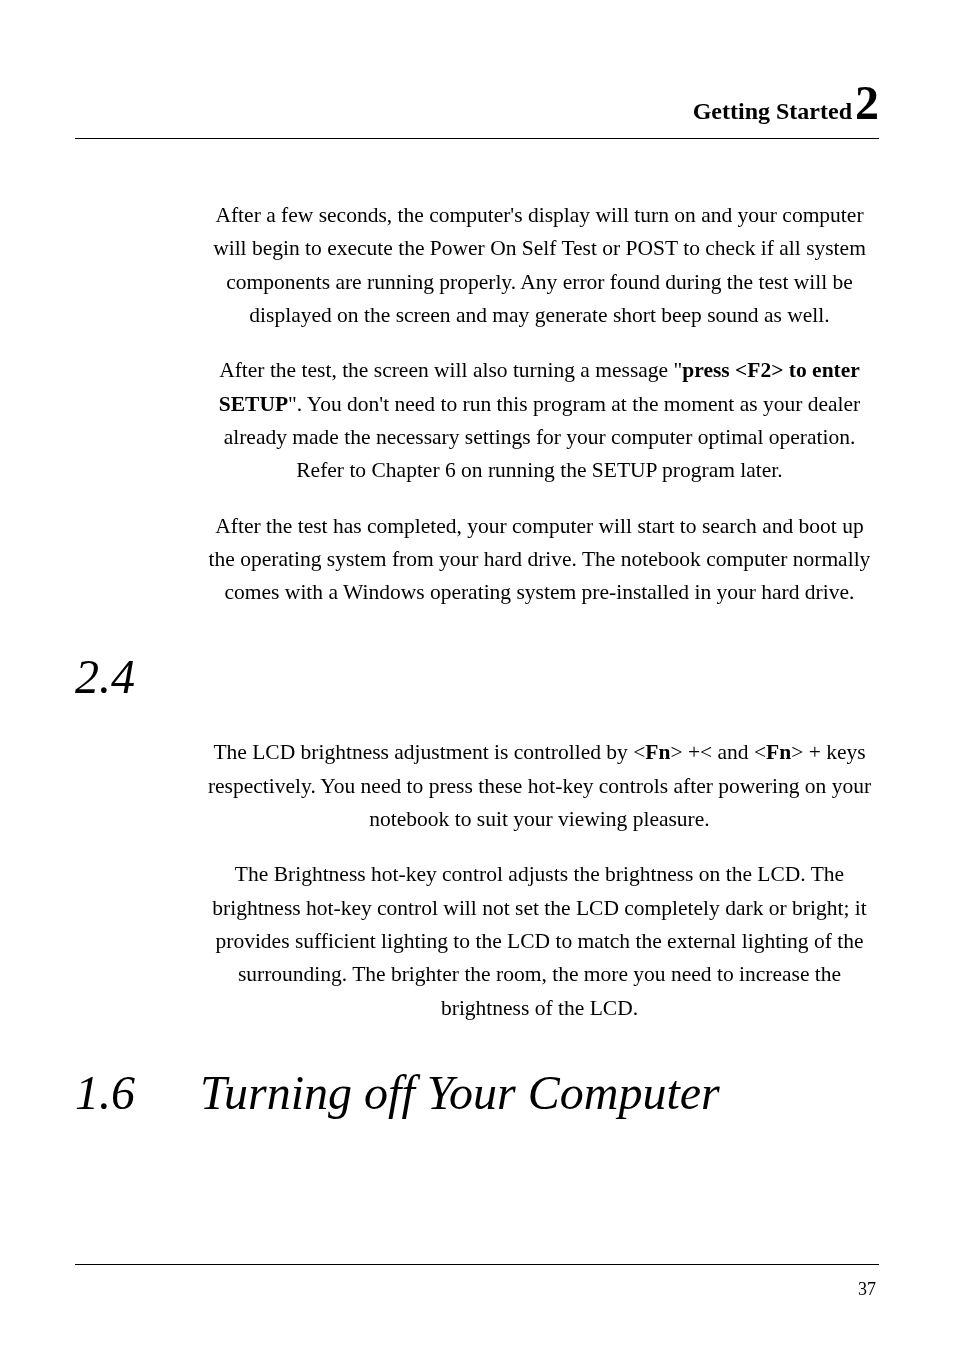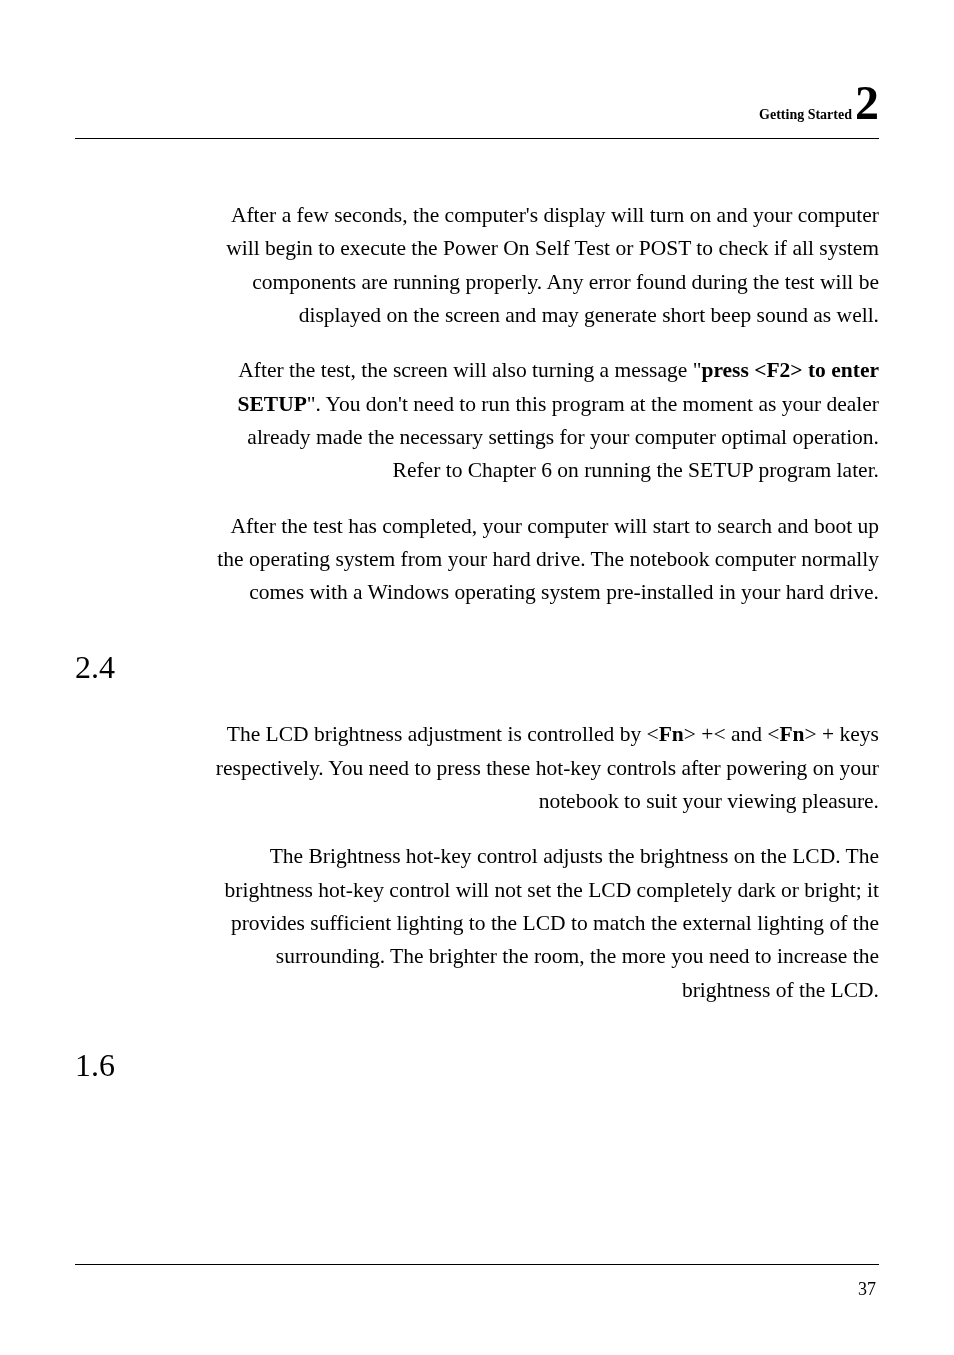--- a/index.html
+++ b/index.html
@@ -18,21 +18,21 @@
     .page {
       padding: 75px 75px 50px 75px;
       height: 100%;
       position: relative;
     }
     .header-section {
       text-align: right;
       margin-bottom: 8px;
     }
     .header-text {
-      font-size: 14px;
+      font-size: 24px;
       font-weight: bold;
       vertical-align: baseline;
       font-family: Liberation Serif, serif;
     }
     .header-number {
       font-size: 48px;
       font-weight: bold;
       vertical-align: baseline;
       margin-left: 3px;
     }
@@ -42,29 +42,30 @@
       margin-bottom: 60px;
     }
     .body-text {
       margin-left: 125px;
       margin-right: 0px;
     }
     .paragraph {
       font-size: 21.5px;
       line-height: 1.55;
       margin-bottom: 22px;
-      text-align: right;
+      text-align: center;
     }
     .section-heading {
-      font-size: 32px;
+      font-size: 48px;
       font-weight: normal;
       margin-top: 40px;
       margin-bottom: 32px;
       display: flex;
       align-items: flex-start;
+      font-style: italic;
     }
     .section-number {
       width: 125px;
       flex-shrink: 0;
     }
     .section-title {
       flex: 1;
     }
     .bold {
       font-weight: bold;
@@ -111,18 +112,19 @@
   <div class="body-text">
     <p class="paragraph">
       <span>The LCD brightness adjustment is controlled by &lt;</span><span class="bold">Fn</span><span>&gt; +&lt;       and &lt;</span><span class="bold">Fn</span><span>&gt; +        keys respectively. You need to press these hot-key controls after powering on your notebook to suit your viewing pleasure.</span>
     </p>
 
     <p class="paragraph">The Brightness hot-key control adjusts the brightness on the LCD. The brightness hot-key control will not set the LCD completely dark or bright; it provides sufficient lighting to the LCD to match the external lighting of the surrounding. The brighter the room, the more you need to increase the brightness of the LCD.</p>
   </div>
 
   <div class="section-heading">
     <span class="section-number">1.6</span>
+    <span class="section-title">Turning off Your Computer</span>
   </div>
 
 
   <hr class="footer-rule">
   <div class="page-number">37</div>
 </div>
 
 </body></html>

